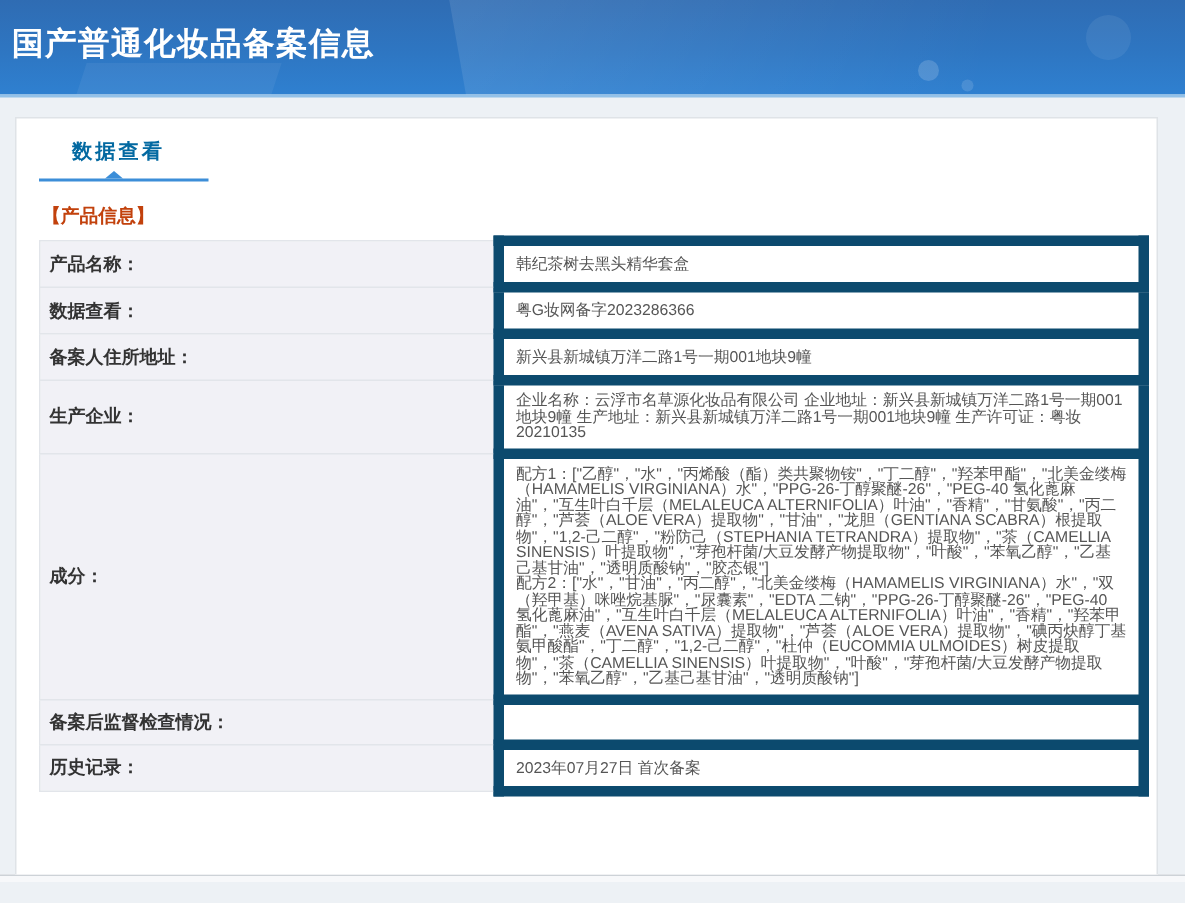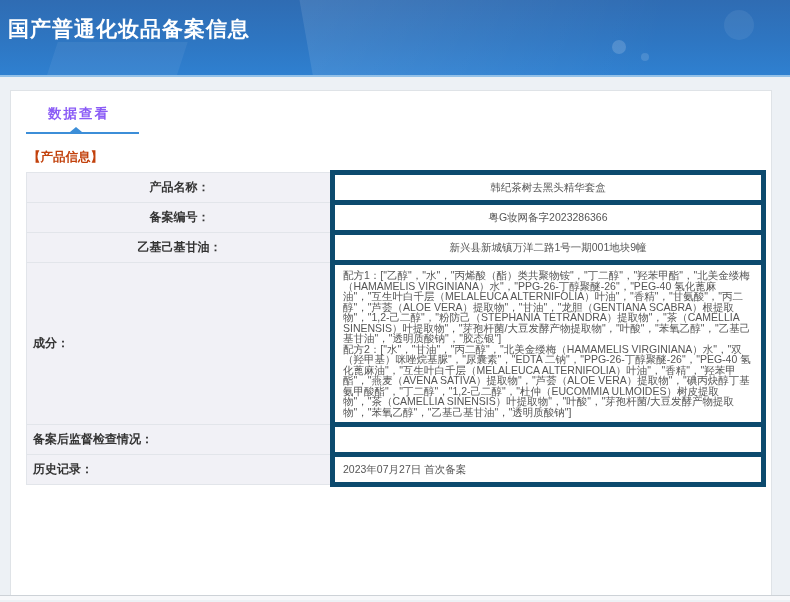--- a/index.html
+++ b/index.html
@@ -1,60 +1,60 @@
 <!DOCTYPE html>
 <html><head>
 <meta charset="utf-8">
 <style>
   * { margin:0; padding:0; box-sizing:border-box; }
   html,body { width:790px; height:602px; overflow:hidden;
     font-family:"Liberation Sans","DejaVu Sans",sans-serif; background:#edf1f5; }
 
   
-  .banner { position:relative; height:77px; overflow:hidden;
+  .banner { position:relative; height:65px; overflow:hidden;
     background:linear-gradient(180deg,#2f6cb3 0%,#2e76c2 55%,#2f80d0 100%);
     border-bottom:2px solid #93c1e8; }
   .banner::before { content:""; position:absolute; right:-80px; top:-60px;
     width:560px; height:190px; transform:rotate(-10deg);
     background:linear-gradient(115deg,rgba(255,255,255,0.10),rgba(255,255,255,0) 62%); }
   .banner::after { content:""; position:absolute; left:612px; top:40px;
     width:14px; height:14px; border-radius:50%; background:rgba(255,255,255,0.16);
     box-shadow:26px 10px 0 -3px rgba(255,255,255,0.13), 120px -22px 0 8px rgba(255,255,255,0.07); }
   .banner .deco { position:absolute; left:48px; top:42px; width:130px; height:60px;
     background:rgba(255,255,255,0.06); transform:skewX(-18deg); }
   .banner h1 { position:relative; z-index:2; color:#fff; font-size:21px;
     font-weight:bold; padding:15px 0 0 8px; letter-spacing:1px; }
 
   
   .card { position:relative; margin:13px 18px 0 10px; width:762px; height:505px;
     background:#fff; border:1px solid #dfe3e7; border-bottom:none; padding:0 15px; }
 
   
   .tabbar { padding-top:13px; }
   .tab { display:inline-block; cursor:pointer; }
-  .tab-label { color:#8b5cf6; font-size:13.5px; font-weight:bold;
+  .tab-label { color:#0369a1; font-size:13.5px; font-weight:bold;
     letter-spacing:2px; margin-left:22px; }
   .tab-underline { position:relative; width:113px; height:2px; background:#3c8ed8;
     margin-top:9px; }
   .tab-underline .tri { position:absolute; left:44px; top:-5px; width:0; height:0;
     border-left:6px solid transparent; border-right:6px solid transparent;
     border-bottom:5px solid #3c8ed8; }
 
   .section-title { font-size:12.5px; font-weight:bold; color:#c2410c;
     margin:15px 0 4px 2px; }
 
   
   table.info { width:740px; border-collapse:collapse; table-layout:fixed;
     border:1px solid #ccd2d8; }
   table.info th { width:306px; background:#f1f1f6; border:1px solid #e2e5ea;
     font-size:12px; font-weight:bold; color:#333; text-align:left;
     padding:6px 4px 6px 6px; vertical-align:middle; }
-  table.info td { border:5px solid #0c4a6e; font-size:10.5px; color:#555;
+  table.info td { border:7px solid #0c4a6e; font-size:10.5px; color:#555;
     padding:5px 8px; vertical-align:middle; }
-  tr.r-normal th, tr.r-normal td { height:28px;text-align:center; }
+  tr.r-normal th, tr.r-normal td { height:28px; }
   tr.r-empty th, tr.r-empty td { height:26px; }
   td.small { font-size:8.5px; line-height:10.5px; color:#666; }
   td.pre { white-space:pre-line; }
 
   .bottom-strip { height:5px; background:#f7f8fa; border-top:1px solid #cdd2d7;
     margin-top:0; }
 </style>
 </head>
 <body>
 
@@ -76,26 +76,30 @@
 
   <div class="section-title">【产品信息】</div>
 
   <table class="info">
     <tbody>
         <tr class="r-normal">
       <th>产品名称：</th>
       <td>韩纪茶树去黑头精华套盒</td>
     </tr>
     <tr class="r-normal">
-      <th>备案编号：</th>
+      <th>数据查看：</th>
       <td>粤G妆网备字2023286366</td>
     </tr>
     <tr class="r-normal">
-      <th>乙基己基甘油：</th>
+      <th>备案人住所地址：</th>
       <td>新兴县新城镇万洋二路1号一期001地块9幢</td>
+    </tr>
+    <tr>
+      <th>生产企业：</th>
+      <td class="small">企业名称：云浮市名草源化妆品有限公司 企业地址：新兴县新城镇万洋二路1号一期001地块9幢 生产地址：新兴县新城镇万洋二路1号一期001地块9幢 生产许可证：粤妆20210135</td>
     </tr>
     <tr>
       <th>成分：</th>
       <td class="small pre">配方1：["乙醇"，"水"，"丙烯酸（酯）类共聚物铵"，"丁二醇"，"羟苯甲酯"，"北美金缕梅（HAMAMELIS VIRGINIANA）水"，"PPG-26-丁醇聚醚-26"，"PEG-40 氢化蓖麻油"，"互生叶白千层（MELALEUCA ALTERNIFOLIA）叶油"，"香精"，"甘氨酸"，"丙二醇"，"芦荟（ALOE VERA）提取物"，"甘油"，"龙胆（GENTIANA SCABRA）根提取物"，"1,2-己二醇"，"粉防己（STEPHANIA TETRANDRA）提取物"，"茶（CAMELLIA SINENSIS）叶提取物"，"芽孢杆菌/大豆发酵产物提取物"，"叶酸"，"苯氧乙醇"，"乙基己基甘油"，"透明质酸钠"，"胶态银"]
 配方2：["水"，"甘油"，"丙二醇"，"北美金缕梅（HAMAMELIS VIRGINIANA）水"，"双（羟甲基）咪唑烷基脲"，"尿囊素"，"EDTA 二钠"，"PPG-26-丁醇聚醚-26"，"PEG-40 氢化蓖麻油"，"互生叶白千层（MELALEUCA ALTERNIFOLIA）叶油"，"香精"，"羟苯甲酯"，"燕麦（AVENA SATIVA）提取物"，"芦荟（ALOE VERA）提取物"，"碘丙炔醇丁基氨甲酸酯"，"丁二醇"，"1,2-己二醇"，"杜仲（EUCOMMIA ULMOIDES）树皮提取物"，"茶（CAMELLIA SINENSIS）叶提取物"，"叶酸"，"芽孢杆菌/大豆发酵产物提取物"，"苯氧乙醇"，"乙基己基甘油"，"透明质酸钠"]</td>
     </tr>
     <tr class="r-empty">
       <th>备案后监督检查情况：</th>
       <td></td>
     </tr>

